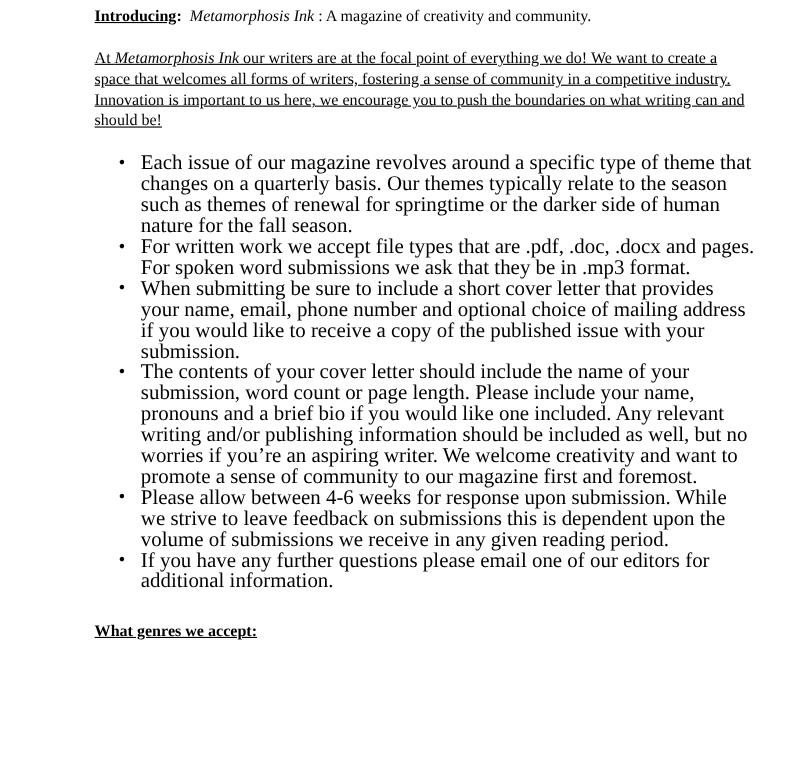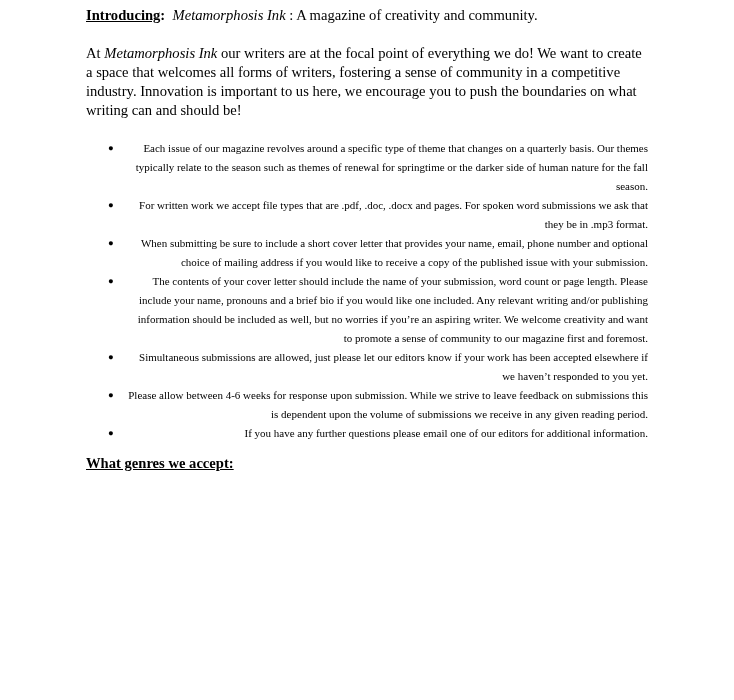--- a/index.html
+++ b/index.html
@@ -13,21 +13,21 @@
     overflow: hidden;
     font-family: "Liberation Serif", "DejaVu Serif", serif;
     color: #000000;
   }
   .page {
     position: relative;
     width: 734px;
     height: 700px;
     background: #ffffff;
     box-sizing: border-box;
-    padding: 6px 86px 0 86px;
+    padding: 6px 48px 0 86px;
   }
   .heading {
     font-weight: bold;
     font-size: 14.6px;
     line-height: 19px;
     margin: 0;
   }
   .heading .u {
     text-decoration: underline;
   }
@@ -47,45 +47,46 @@
     font-style: italic;
   }
   .spacer-line {
     height: 19px;
   }
   .para {
     margin: 0;
     font-size: 14.6px;
     line-height: 19px;
     text-align: left;
+    text-decoration: underline;
   }
   ul.bullets {
     margin: 0;
     padding: 0;
     list-style: none;
   }
   ul.bullets > li {
     position: relative;
     padding-left: 42px;
-    font-size: 11px;
+    font-size: 19px;
     line-height: 19px;
     margin: 0;
-    text-align: right;
+    text-align: left;
     font-family: Liberation Serif, serif;
   }
   ul.bullets > li::before {
     content: "\25CF";
     position: absolute;
     left: 22px;
     top: 0;
     font-size: 9.5px;
     line-height: 19px;
   }
   .bottom-heading {
-    margin-top: 11px;
+    margin-top: 27px;
   }
 </style>
 </head>
 <body>
 
 <div class="page">
 
   <p class="intro-line">
     <span class="lead">Introducing</span><span class="lead-colon">:</span>&nbsp;
     <span class="ital">Metamorphosis Ink</span>
@@ -98,20 +99,19 @@
   <p class="para"><span>At </span><span class="ital">Metamorphosis Ink</span><span> our writers are at the focal point of everything we do! We want to create a space that welcomes all forms of writers, fostering a sense of community in a competitive industry. Innovation is important to us here, we encourage you to push the boundaries on what writing can and should be!</span></p>
 
   <div class="spacer-line"></div>
 
 
   <ul class="bullets">
     <li><span>Each issue of our magazine revolves around a specific type of theme that changes on a quarterly basis. Our themes typically relate to the season such as themes of renewal for springtime or the darker side of human nature for the fall season.</span></li>
     <li><span>For written work we accept file types that are .pdf, .doc, .docx and pages. For spoken word submissions we ask that they be in .mp3 format.</span></li>
     <li><span>When submitting be sure to include a short cover letter that provides your name, email, phone number and optional choice of mailing address if you would like to receive a copy of the published issue with your submission.</span></li>
     <li><span>The contents of your cover letter should include the name of your submission, word count or page length. Please include your name, pronouns and a brief bio if you would like one included. Any relevant writing and/or publishing information should be included as well, but no worries if you’re an aspiring writer. We welcome creativity and want to promote a sense of community to our magazine first and foremost.</span></li>
-    <li><span>Simultaneous submissions are allowed, just please let our editors know if your work has been accepted elsewhere if we haven’t responded to you yet.</span></li>
     <li><span>Please allow between 4-6 weeks for response upon submission. While we strive to leave feedback on submissions this is dependent upon the volume of submissions we receive in any given reading period.</span></li>
     <li><span>If you have any further questions please email one of our editors for additional information.</span></li>
   </ul>
 
   <p class="heading bottom-heading"><span class="u">What genres we accept:</span></p>
 
 </div>
 
 </body></html>

